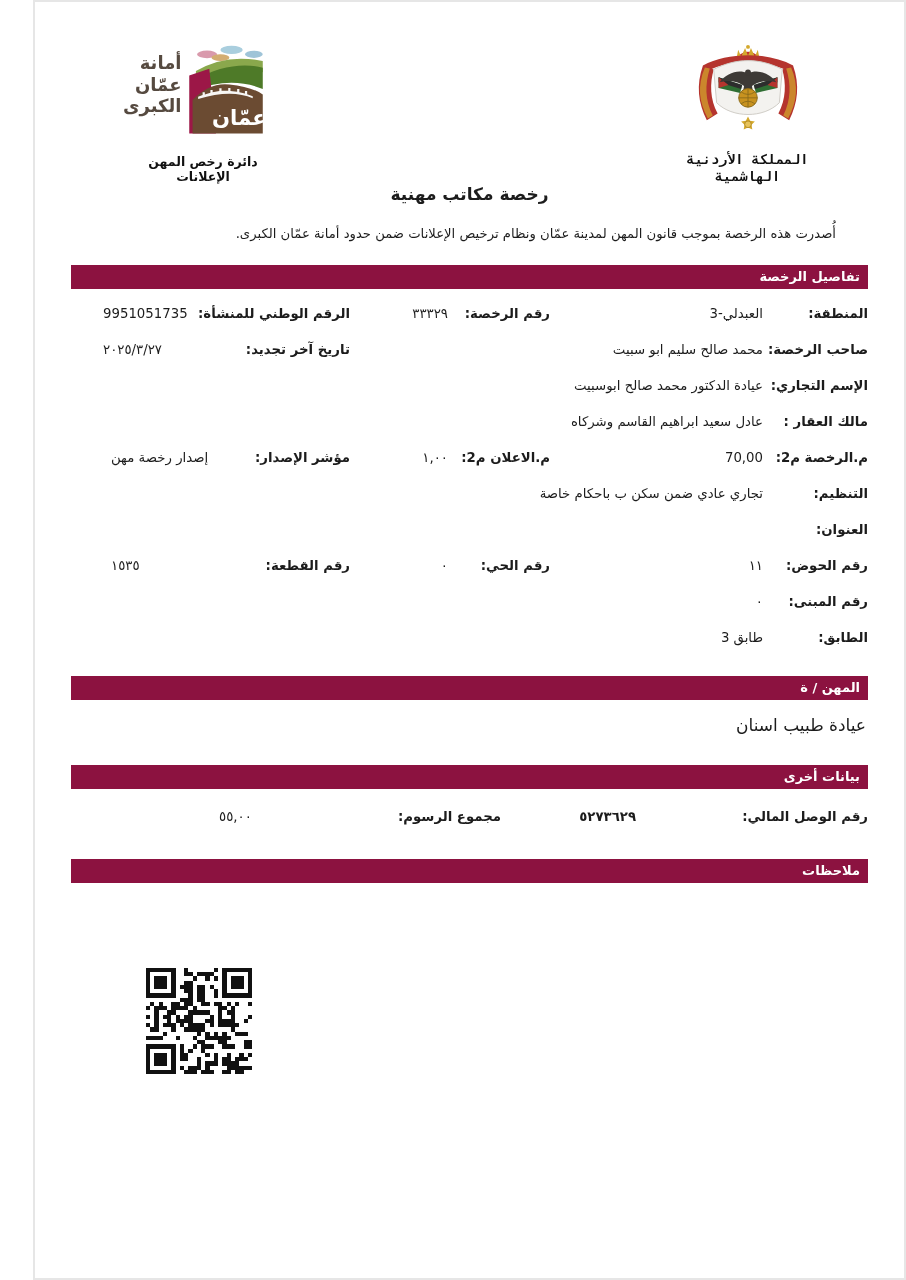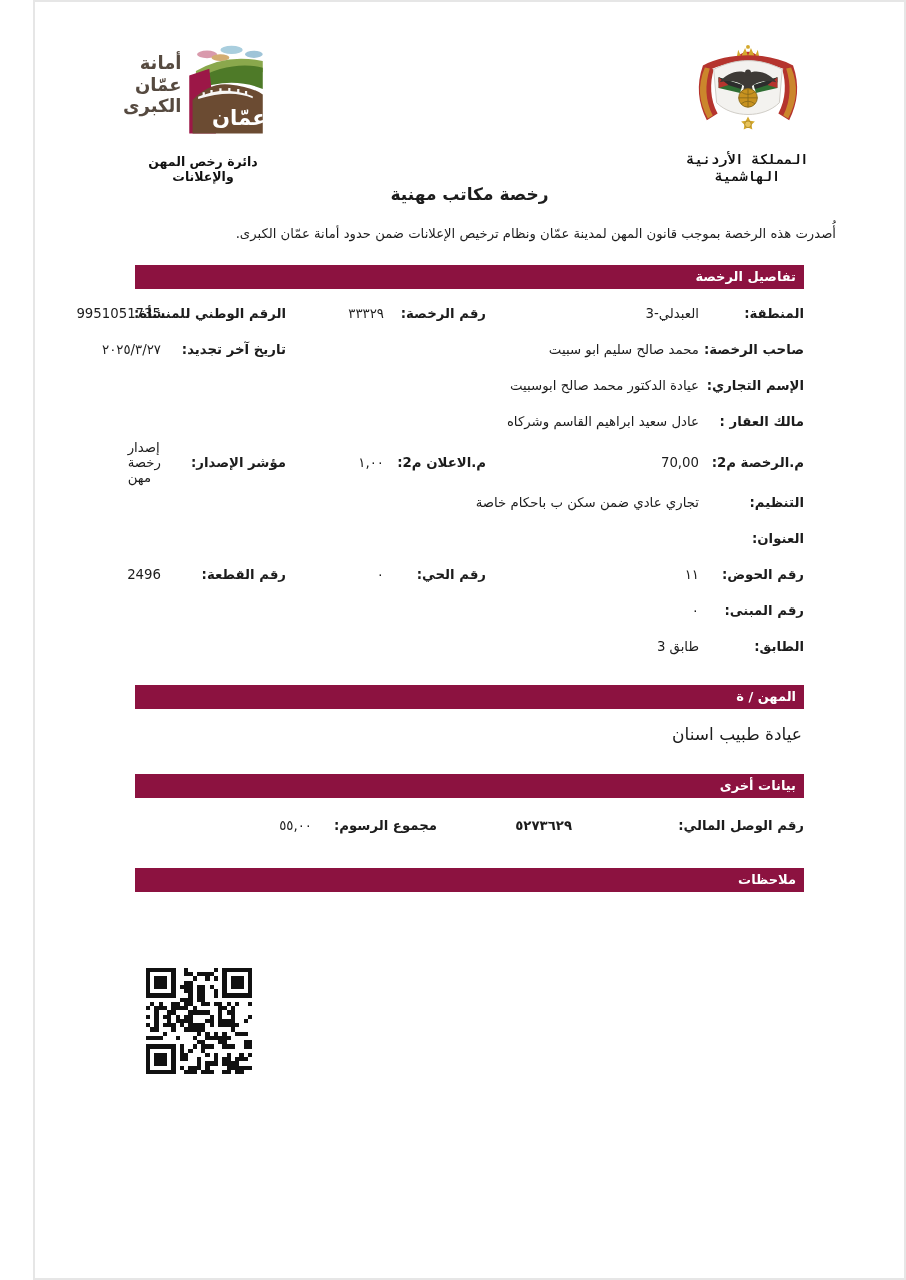--- a/index.html
+++ b/index.html
@@ -15,21 +15,21 @@
   .gam-block{position:absolute;left:88px;top:42px;direction:ltr;text-align:left;}
   .gam-logo{display:flex;align-items:flex-start;gap:6px;}
   .gam-text{font-weight:bold;color:#564a40;font-size:18px;line-height:1.2;text-align:right;padding-top:8px;}
   .gam-dept{margin-top:14px;font-weight:bold;font-size:12.5px;color:#111;text-align:center;width:160px;}
   .kingdom-block{position:absolute;right:64px;top:40px;width:185px;text-align:center;font-family:Liberation Mono, monospace;}
   .kingdom-text{margin-top:8px;font-weight:bold;font-size:13.5px;color:#111;}
   
   .doc-title{text-align:center;font-size:17px;font-weight:bold;margin:4px 0 0;}
   .intro{margin:20px 68px 0;font-size:13.2px;text-align:right;line-height:1.5;}
   
-  .content{margin:0 100px;}
+  .content{margin:0 36px;}
   .bar{
     height:24px;line-height:24px;background:var(--accent);
     color:#fff;font-weight:bold;font-size:13px;padding:0 8px;
     box-sizing:border-box;margin-top:20px;
   }
   .bar.first{margin-top:21px;}
   .rows{padding-top:7px;}
   .frow{
     display:grid;
     grid-template-columns:105px 213px 100px 100px 125px 1fr;
@@ -74,21 +74,21 @@
             <ellipse cx="30" cy="12" rx="8" ry="3" fill="#d3ad72"></ellipse>
             <path d="M8,24 Q35,8 68,15 L68,25 Q40,17 8,30 Z" fill="#8aa84c"></path>
             <path d="M6,32 Q40,14 68,21 L68,40 Q38,28 6,42 Z" fill="#4e7a28"></path>
             <path d="M2,28 L20,22 L26,80 L2,80 Z" fill="#9c1747"></path>
             <path d="M5,50 Q20,34 38,36 Q58,38 68,45 L68,80 L5,80 Z" fill="#6b4b32"></path>
             <path d="M10,47 l4,-1.5 v-2.5 h2 v2 l5,-1.5 v-2.5 h2 v2 l6,-1 v-2.5 h2 v2.2 l6,0 v-2.5 h2 v2.6 l6,0.8 v-2.4 h2 v2.8 l5,1.2 v-2.4 h2 v3 l5,1.8 v1.8 Q40,40 10,49 Z" fill="#fff" opacity="0.95"></path>
             <text x="47" y="72" font-size="19" font-weight="bold" fill="#fff" text-anchor="middle" font-family="DejaVu Sans, sans-serif">عمّان</text>
           </svg>
         </span>
       </div>
-      <div class="gam-dept">دائرة رخص المهن والإعلانات</div>
+      <div class="gam-dept">دائرة رخص المهن الإعلانات</div>
     </div>
 
     <div class="kingdom-block">
       <span>
         <svg width="118" height="96" viewBox="0 0 120 98">
 
           <path d="M48,16 Q60,4 72,16 L70,21 Q60,13 50,21 Z" fill="#c03030"></path>
           <path d="M50,8 L53,15 L57,6 L60,14 L63,6 L67,15 L70,8 L72,18 L48,18 Z" fill="#d4a92c"></path>
           <rect x="47" y="18" width="26" height="3.4" fill="#d4a92c"></rect>
           <circle cx="60" cy="5" r="2" fill="#d4a92c"></circle>
@@ -177,21 +177,21 @@
         <div class="lbl">العنوان:</div>
         <div class="val" style="grid-column:span 5"></div>
       </div>
 
       <div class="frow">
         <div class="lbl">رقم الحوض:</div>
         <div class="val" style="padding-left:28px">١١</div>
         <div class="lbl">رقم الحي:</div>
         <div class="val mid">٠</div>
         <div class="lbl">رقم القطعة:</div>
-        <div class="val endcol ind">2496</div>
+        <div class="val endcol ind">١٥٣٥</div>
       </div>
 
       <div class="frow">
         <div class="lbl">رقم المبنى:</div>
         <div class="val" style="grid-column:span 5;padding-left:28px">٠</div>
       </div>
 
       <div class="frow">
         <div class="lbl">الطابق:</div>
         <div class="val" style="grid-column:span 5">طابق 3</div>

